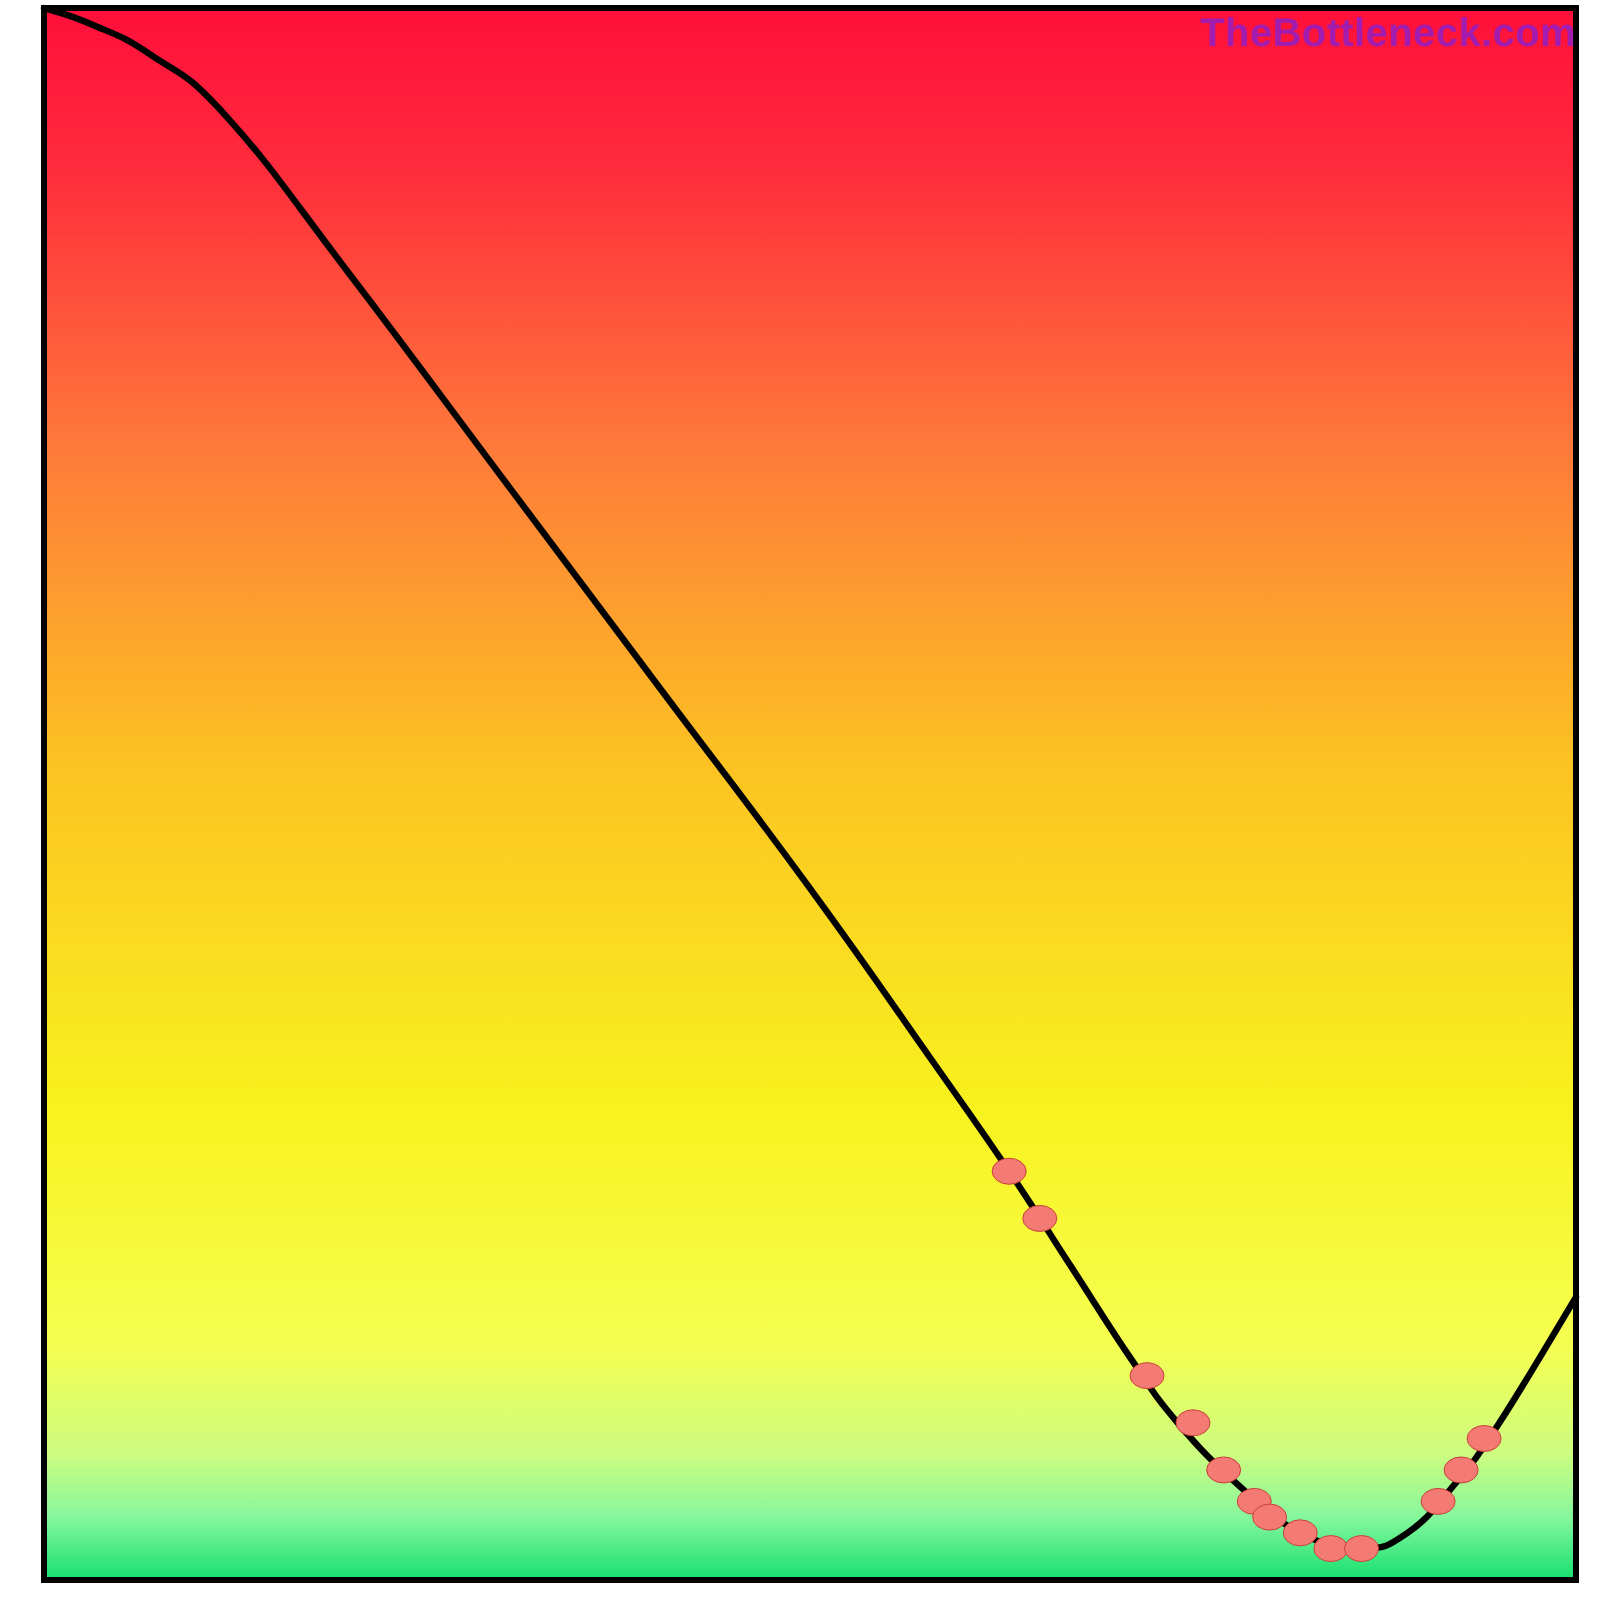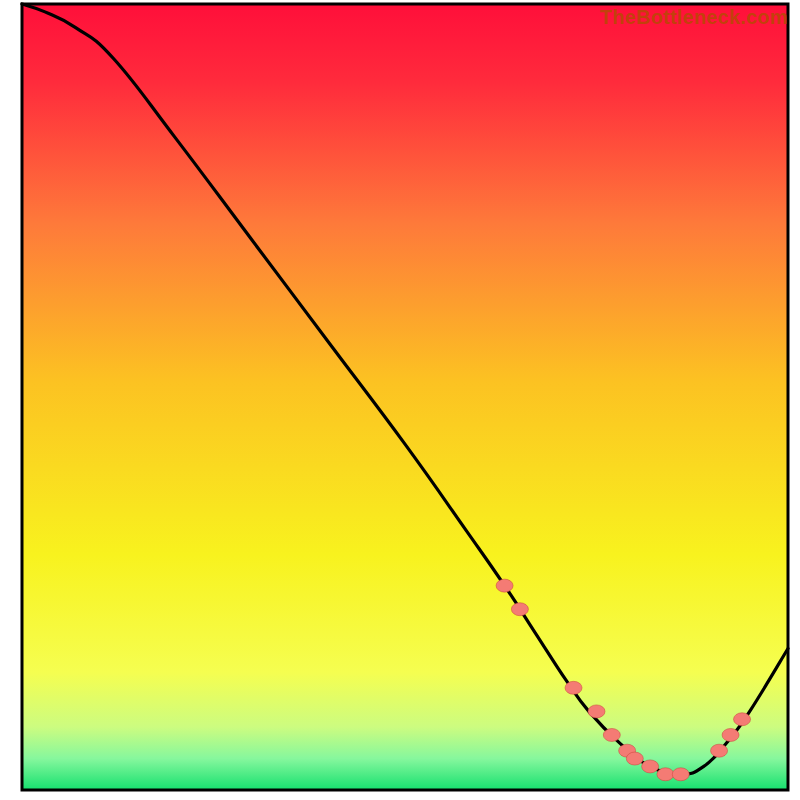--- a/index.html
+++ b/index.html
@@ -8,21 +8,21 @@
     position: absolute;
     top: 0; left: 0;
     width: 800px; height: 800px;
   }
   .watermark {
     position: absolute;
     top: 6px;
     right: 12px;
     font-size: 20px;
     font-weight: bold;
-    color: #c2410c;
+    color: #a21caf;
     z-index: 10;
     letter-spacing: 0.2px;
   }
   svg { display: block; }
 </style>
 </head>
 <body>
 
 <div class="chart-container">
   <div class="watermark">TheBottleneck.com</div>

